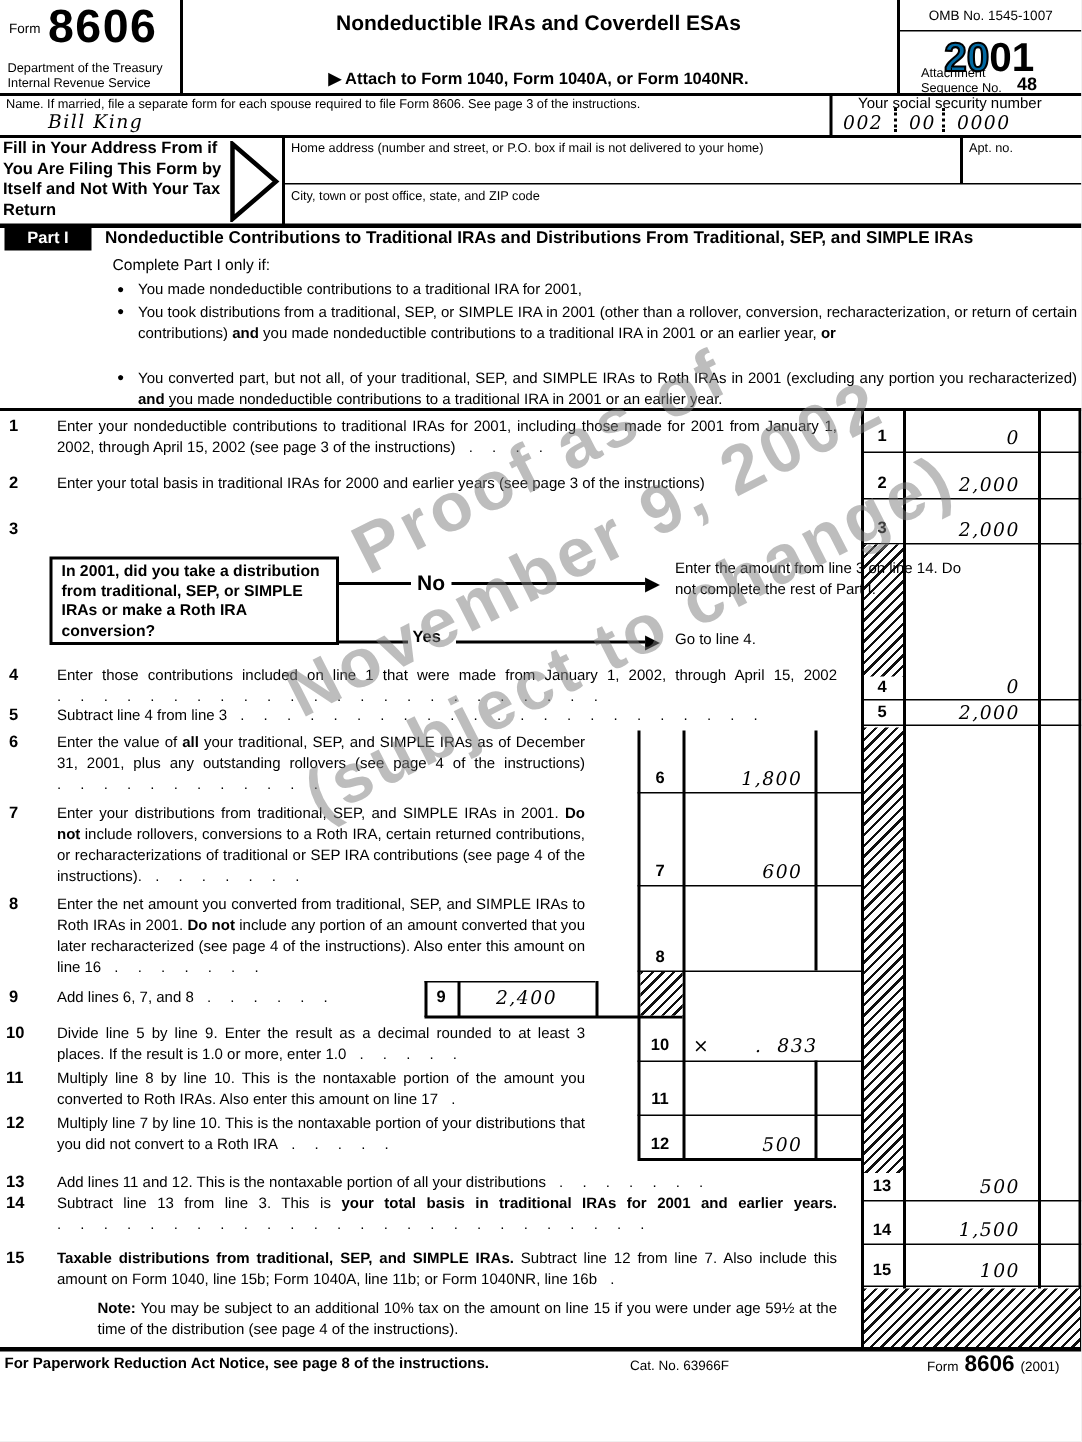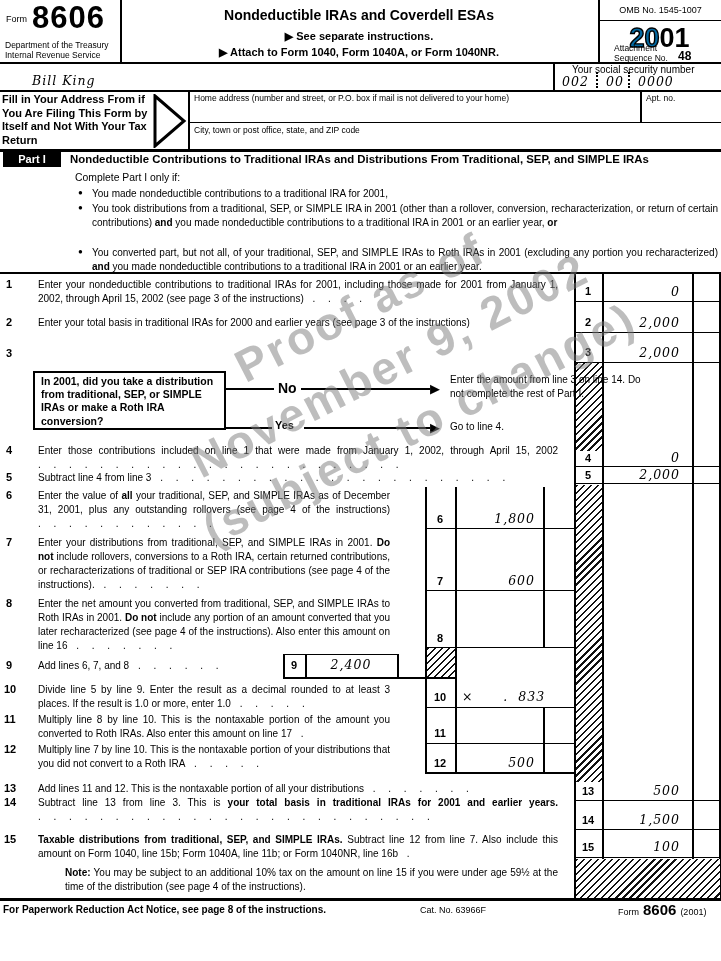--- a/index.html
+++ b/index.html
@@ -32,34 +32,34 @@
 <body>
 
 <div class="page">
 
   <span class="abs" style="left:6px;top:14px;font-size:9px;">Form</span>
   <span class="abs" style="left:32px;top:0px;font-size:31px;font-weight:bold;letter-spacing:1px;">8606</span>
   <span class="abs small" style="left:5px;top:40px;">Department of the Treasury</span>
   <span class="abs small" style="left:5px;top:50px;">Internal Revenue Service</span>
 
   <div class="abs" style="left:120px;top:7px;width:478px;text-align:center;font-size:14px;font-weight:bold;">Nondeductible IRAs and Coverdell ESAs</div>
-  <div class="abs" style="left:120px;top:30px;width:478px;text-align:center;font-size:11px;font-weight:bold;">▶ See separate instructions.</div>
   <div class="abs" style="left:120px;top:46px;width:478px;text-align:center;font-size:11px;font-weight:bold;">▶ Attach to Form 1040, Form 1040A, or Form 1040NR.</div>
 
   <div class="abs" style="left:600px;top:5px;width:121px;text-align:center;font-size:9px;">OMB No. 1545-1007</div>
   <div class="abs" style="left:598px;top:23px;width:123px;text-align:center;font-size:27px;font-weight:bold;"><span class="year20">20</span><span>01</span></div>
   <span class="abs small" style="left:614px;top:43px;">Attachment</span>
   <span class="abs small" style="left:614px;top:53px;">Sequence No.</span>
   <span class="abs" style="left:678px;top:49px;font-size:12px;font-weight:bold;">48</span>
 
   <div class="vr" style="left:120px;top:0;height:62px;"></div>
   <div class="vr" style="left:598px;top:0;height:62px;"></div>
   <div class="hr thin" style="left:598px;top:20px;width:123px;"></div>
   <div class="hr" style="left:0;top:62px;width:721px;"></div>
 
+  <div class="abs small" style="left:4px;top:64px;width:540px;">Name. If married, file a separate form for each spouse required to file Form 8606. See page 3 of the instructions.</div>
   <div class="val" style="left:32px;top:73px;">Bill King</div>
   <div class="vr" style="left:553px;top:62px;height:28px;"></div>
   <div class="abs" style="left:572px;top:64px;font-size:10px;">Your social security number</div>
   <div class="val" style="left:562px;top:74px;">002</div>
   <div class="abs" style="left:596px;top:72px;height:16px;border-left:2px dotted #000;"></div>
   <div class="val" style="left:606px;top:74px;">00</div>
   <div class="abs" style="left:628px;top:72px;height:16px;border-left:2px dotted #000;"></div>
   <div class="val" style="left:638px;top:74px;">0000</div>
   <div class="hr" style="left:0;top:90px;width:721px;"></div>
 

